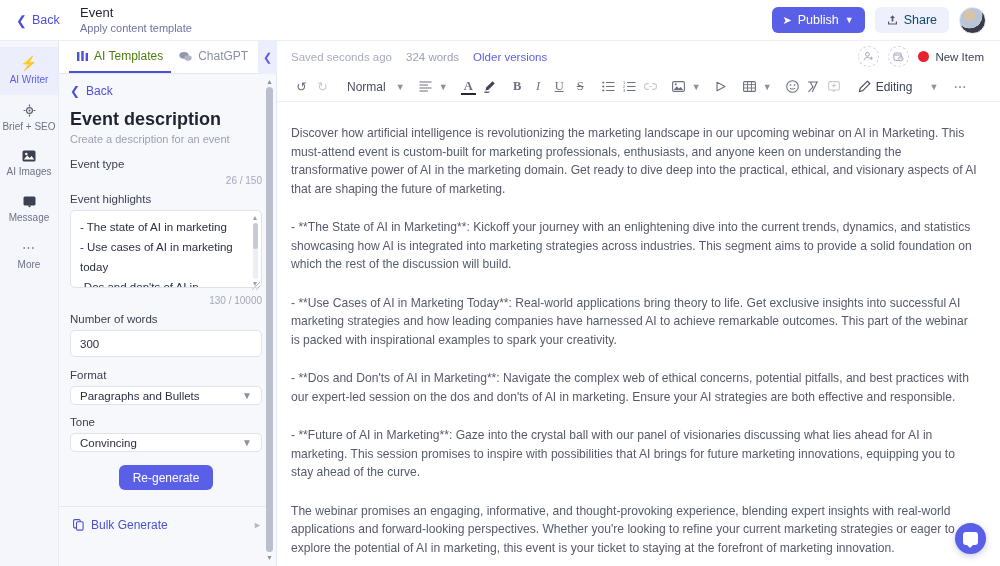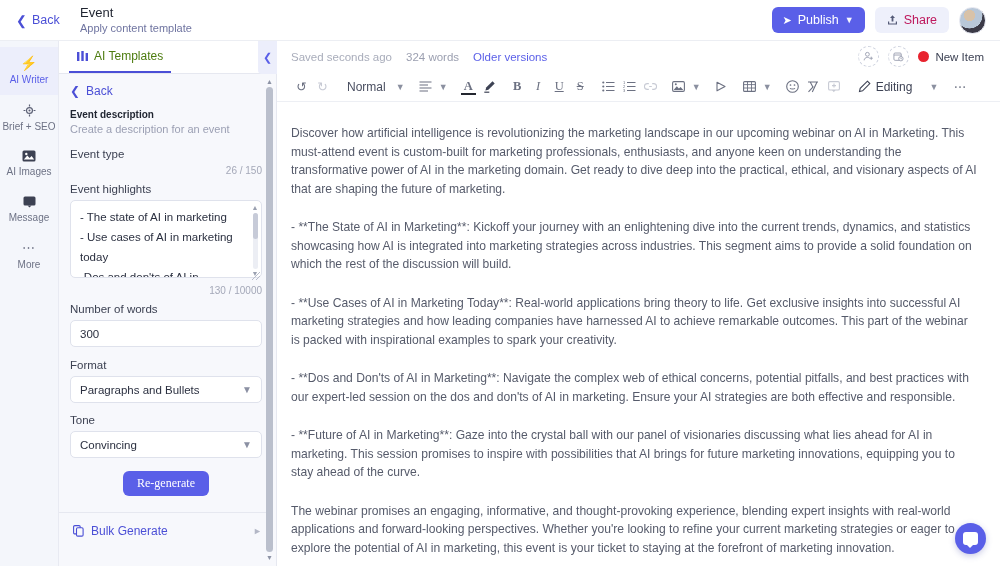--- a/index.html
+++ b/index.html
@@ -33,21 +33,21 @@
   .topbar-right { margin-left: auto; display: flex; align-items: center; gap: 10px; }
   .btn-publish {
     background: #5a5fe8; color: #fff; font-size: 12.5px;
     border: none; border-radius: 6px; height: 26px;
     padding: 0 11px; display: flex; align-items: center; gap: 6px;
     cursor: pointer;
   }
   .btn-publish .send { font-size: 11px; transform: translateY(0px); }
   .btn-publish .cd { font-size: 9px; opacity: .95; }
   .btn-share {
-    background: #eef0fb; color: #be185d; font-size: 12.5px;
+    background: #eef0fb; color: #0c4a6e; font-size: 12.5px;
     border: none; border-radius: 6px; height: 26px;
     padding: 0 12px; display: flex; align-items: center; gap: 6px;
     cursor: pointer;
   }
   .avatar {
     width: 27px; height: 27px; border-radius: 50%;
     background: radial-gradient(circle at 38% 30%, #d8c2a8 0 24%, #b8c7d8 25% 55%, #3b3a47 56% 100%);
     border: 1px solid #e2e4ee; cursor: pointer; overflow: hidden;
   }
 
@@ -85,21 +85,21 @@
     padding: 0 8px; border-bottom: 2px solid transparent;
   }
   .ptab.active { color: #4d7c0f; border-bottom-color: #4b4fd6; font-weight: 500; }
   .ptab .gicon { font-size: 12px; }
   .panel-scroll { flex: 1; overflow: hidden; position: relative; padding: 0 0 0 0; }
   .panel-inner { padding: 10px 14px 12px 11px; }
   .panel-back {
     display: flex; align-items: center; gap: 6px;
     color: #4b4fd6; font-size: 12px; cursor: pointer; margin-bottom: 11px;
   }
-  .panel-h1 { font-size: 10px; color: #1f2430; font-weight: 600; margin-bottom: 3px; }
+  .panel-h1 { font-size: 18px; color: #1f2430; font-weight: 600; margin-bottom: 3px; }
   .panel-sub { font-size: 11px; color: #9b9fb3; margin-bottom: 13px; }
   .field-label { font-size: 11.5px; color: #3c4152; margin-bottom: 5px; }
   .tinput {
     width: 100%; height: 27px; border: 1px solid #dfe2ec; border-radius: 5px;
     background: #fff; font-size: 11.5px; color: #2b3040; padding: 0 9px;
     font-family: "Liberation Sans", sans-serif; outline: none;
   }
   .counter { font-size: 10px; color: #a4a8b8; text-align: right; margin-top: 3px; margin-bottom: 7px; }
   .ta-wrap { position: relative; }
   .tarea {
@@ -109,29 +109,29 @@
     line-height: 1.75; overflow: hidden;
   }
   .ta-sb { position: absolute; right: 3px; top: 4px; bottom: 4px; width: 8px; }
   .ta-sb .up, .ta-sb .dn { font-size: 7px; color: #9aa0b0; text-align: center; line-height: 8px; }
   .ta-sb .track { position: absolute; top: 9px; bottom: 9px; left: 2px; width: 5px; background: #eceef4; border-radius: 3px; }
   .ta-sb .thumb { position: absolute; top: 9px; left: 2px; width: 5px; height: 26px; background: #c7cbd8; border-radius: 3px; }
   .resizer { position: absolute; right: 2px; bottom: 2px; width: 8px; height: 8px;
              background: linear-gradient(135deg, transparent 45%, #b8bccb 46% 54%, transparent 55%),
                          linear-gradient(135deg, transparent 70%, #b8bccb 71% 79%, transparent 80%); }
   .selectbox {
-    width: 100%; height: 27px; border: 1px solid #dfe2ec; border-radius: 5px;
+    width: 100%; height: 19px; border: 1px solid #dfe2ec; border-radius: 5px;
     background: #fff; font-size: 11.5px; color: #2b3040; padding: 0 9px;
     display: flex; align-items: center; cursor: pointer; margin-bottom: 11px;
   }
   .selectbox .cd { margin-left: auto; color: #8b90a3; font-size: 10px; }
   .btn-regen {
     display: block; margin: 13px auto 0; background: #5a5fe8; color: #fff;
     border: none; border-radius: 6px; height: 25px; padding: 0 14px;
-    font-size: 12px; cursor: pointer; font-family: Liberation Serif, serif;
+    font-size: 12px; cursor: pointer; font-family: Liberation Sans, sans-serif;
   }
   .panel-divider { height: 1px; background: #e6e8f0; margin: 16px -11px 0 -11px; }
   .bulk {
     display: flex; align-items: center; gap: 7px; color: #4b4fd6;
     font-size: 12px; cursor: pointer; padding: 11px 0 0 3px;
   }
   .bulk .caret { margin-left: auto; color: #b3b7c6; font-size: 9px; }
   .panel-sb { position: absolute; right: 2px; top: 36px; bottom: 4px; width: 9px; }
   .panel-sb .arrow { font-size: 7px; color: #8d93a5; text-align: center; line-height: 9px; }
   .panel-sb .track { position: absolute; top: 10px; bottom: 10px; left: 1px; width: 7px; background: #babfcc; border-radius: 4px; }
@@ -278,20 +278,29 @@
         <div class="ptab active">
           <span class="gicon">
             <svg width="11" height="11" viewBox="0 0 11 11">
                 <rect x="0" y="1" width="2.4" height="9" fill="#4b4fd6"></rect>
                 <rect x="4.3" y="0" width="2.4" height="10" fill="#4b4fd6"></rect>
                 <rect x="8.6" y="2" width="2.4" height="8" fill="#4b4fd6"></rect>
               </svg>
           </span>
           <span>AI Templates</span>
         </div>
+        <div class="ptab">
+          <span class="gicon">
+            <svg width="13" height="11" viewBox="0 0 13 11">
+                <ellipse cx="5" cy="4.3" rx="4.6" ry="3.4" fill="#9297ab"></ellipse>
+                <ellipse cx="9" cy="7" rx="3.7" ry="2.8" fill="#b0b4c4"></ellipse>
+              </svg>
+          </span>
+          <span>ChatGPT</span>
+        </div>
       </div>
 
       <div class="collapse-tab">❮</div>
 
       <div class="panel-scroll">
         <div class="panel-inner">
 
           <div class="panel-back">
             <span>❮</span>
             <span>Back</span>

